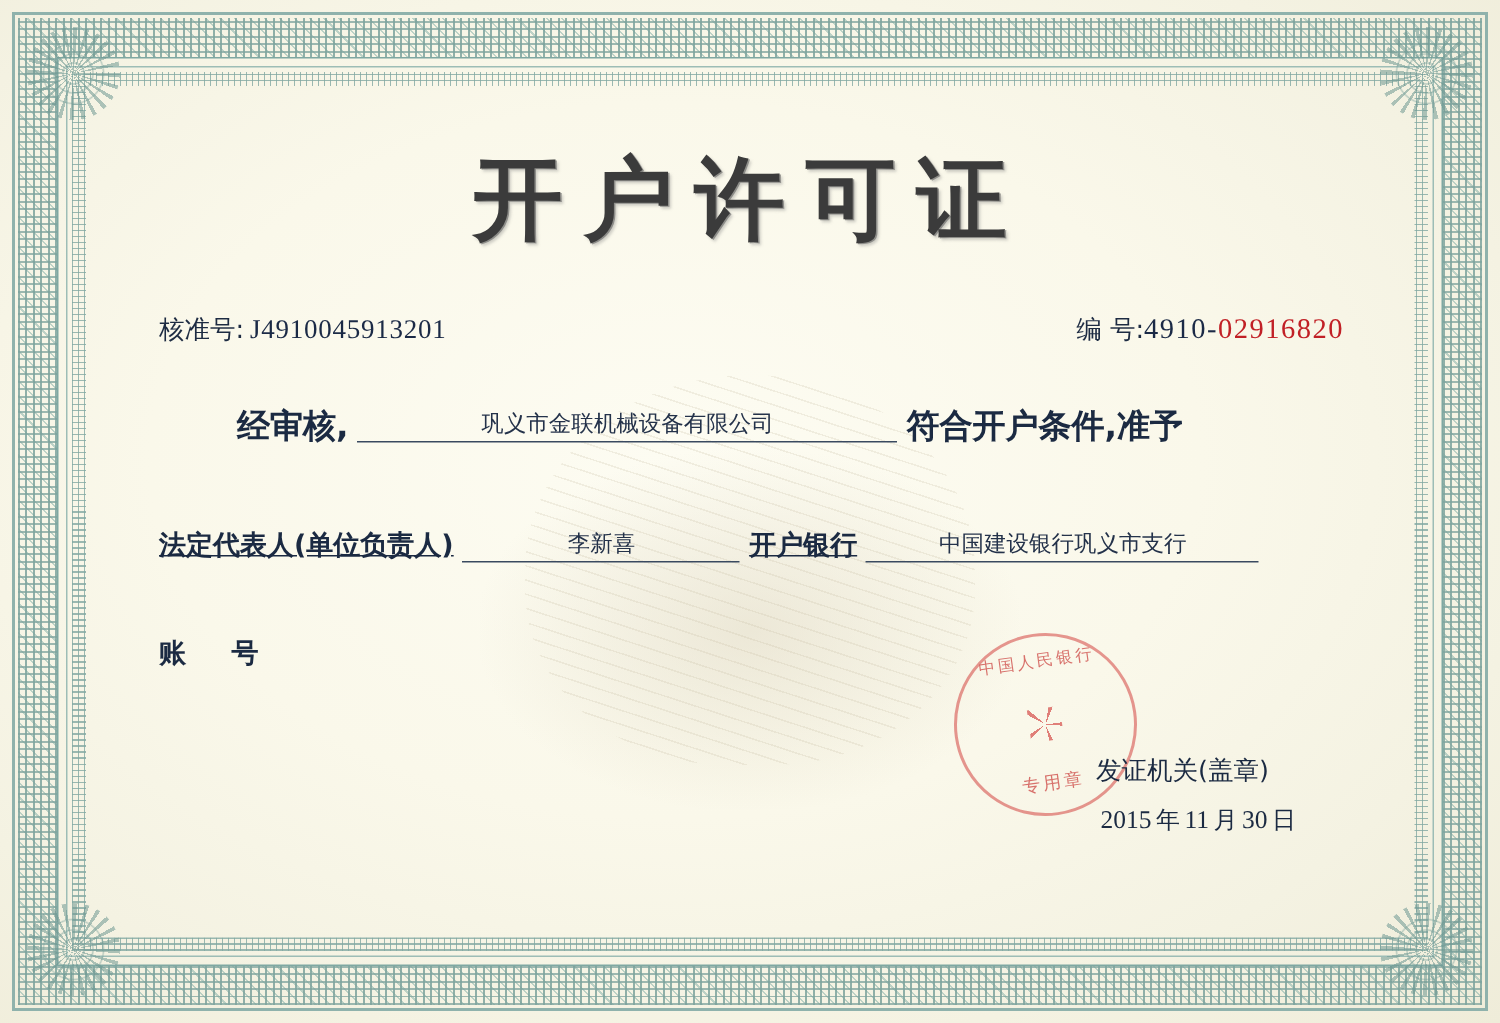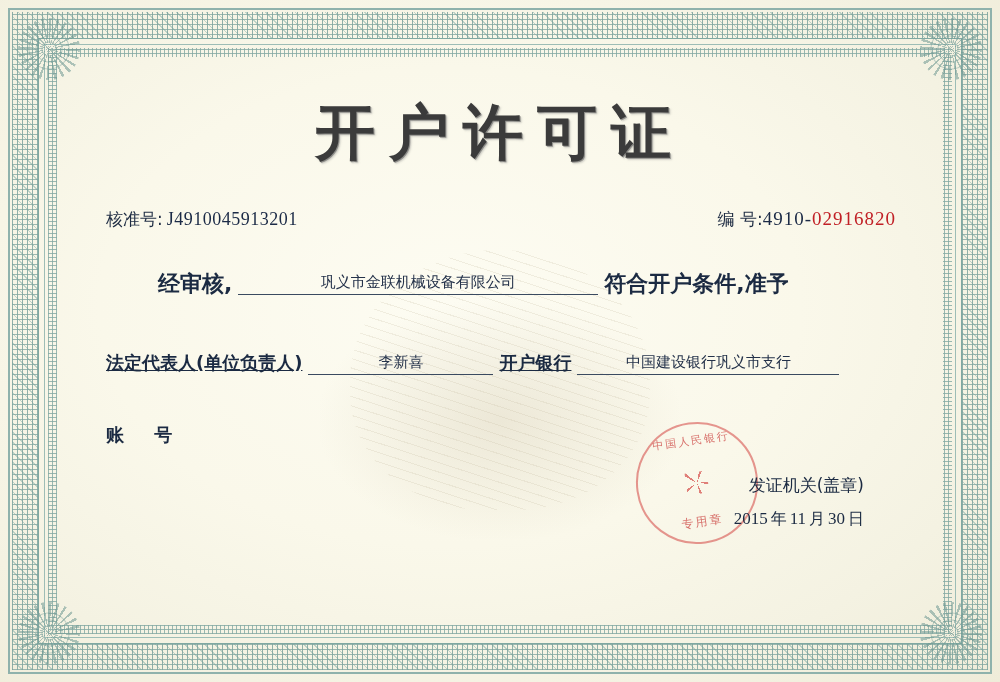--- a/index.html
+++ b/index.html
@@ -252,22 +252,22 @@
     font-size: 18px;
     font-weight: bold;
     color: #1b2a42;
     letter-spacing: 12px;
     white-space: nowrap;
   }
 
   .issuer-block {
     position: absolute;
     right: 76px;
-    bottom: 92px;
-    text-align: right;
+    bottom: 64px;
+    text-align: left;
     color: #1b2a42;
   }
   .issuer-line {
     font-family: "DejaVu Sans", sans-serif;
     font-size: 17px;
     white-space: nowrap;
   }
   .issue-date {
     margin-top: 12px;
     font-family: "DejaVu Sans", sans-serif;

